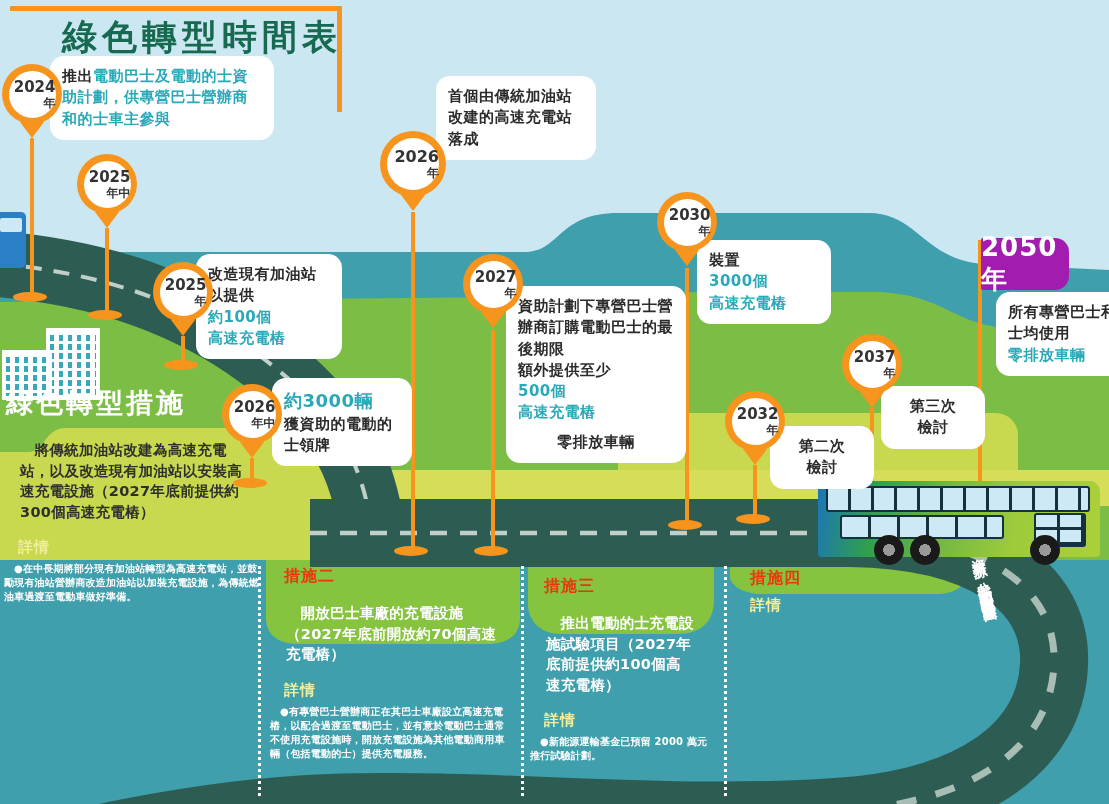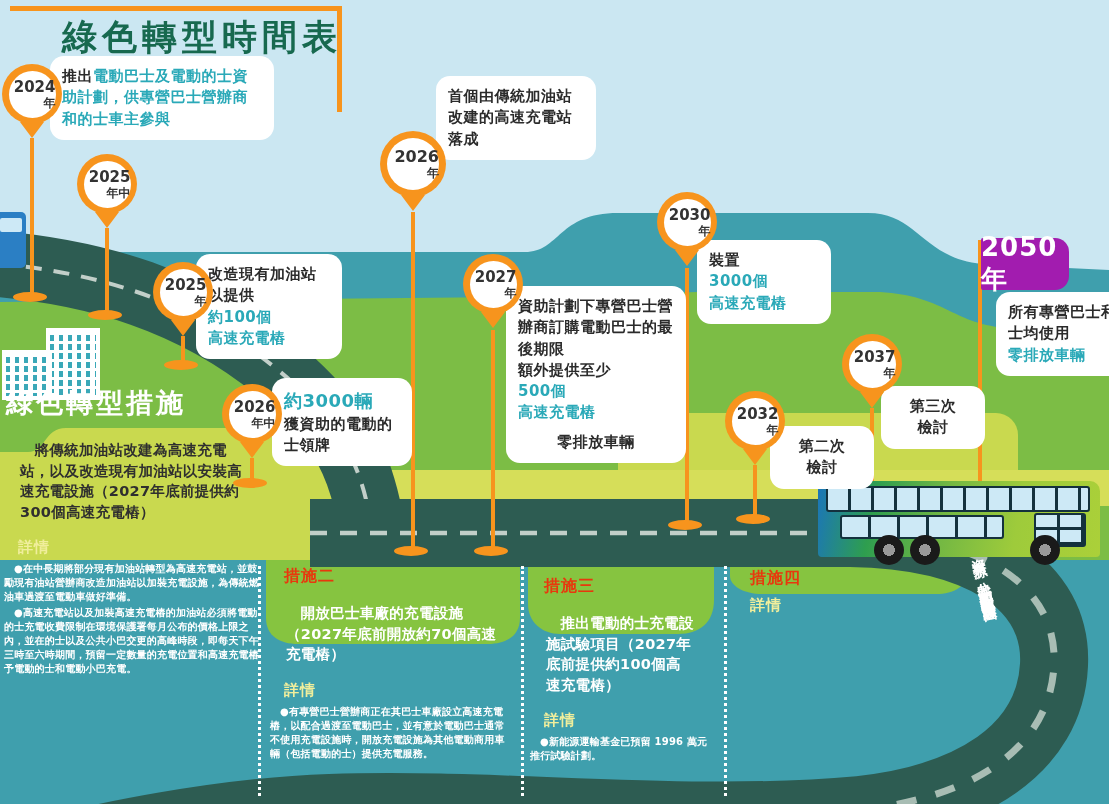--- a/index.html
+++ b/index.html
@@ -274,35 +274,34 @@
   </div>
 
   <div class="flag">2050年</div>
 
   <div class="section-title">綠色轉型措施</div>
 
   <div class="measure" id="m1">
     <p class="m-summary">將傳統加油站改建為高速充電站，以及改造現有加油站以安裝高速充電設施（2027年底前提供約300個高速充電樁）</p>
     <div class="m-label">詳情</div>
     <p class="m-detail">●在中長期將部分現有加油站轉型為高速充電站，並鼓勵現有油站營辦商改造加油站以加裝充電設施，為傳統燃油車過渡至電動車做好準備。</p>
-    <p class="m-detail">●高速充電站以及加裝高速充電樁的加油站必須將電動的士充電收費限制在環境保護署每月公布的價格上限之內，並在的士以及公共小巴交更的高峰時段，即每天下午三時至六時期間，預留一定數量的充電位置和高速充電樁予電動的士和電動小巴充電。</p>
   </div>
 
   <div class="measure" id="m2">
     <div class="m-title">措施二</div>
     <p class="m-summary">開放巴士車廠的充電設施（2027年底前開放約70個高速充電樁）</p>
     <div class="m-label">詳情</div>
     <p class="m-detail">●有專營巴士營辦商正在其巴士車廠設立高速充電樁，以配合過渡至電動巴士，並有意於電動巴士通常不使用充電設施時，開放充電設施為其他電動商用車輛（包括電動的士）提供充電服務。</p>
   </div>
 
   <div class="measure" id="m3">
     <div class="m-title">措施三</div>
     <p class="m-summary">推出電動的士充電設施試驗項目（2027年底前提供約100個高速充電樁）</p>
     <div class="m-label">詳情</div>
-    <p class="m-detail">●新能源運輸基金已預留 1996 萬元推行試驗計劃。</p>
+    <p class="m-detail">●新能源運輸基金已預留 2000 萬元推行試驗計劃。</p>
   </div>
 
   <div class="measure" id="m4">
     <div class="m-title">措施四</div>
     <div class="m-label">詳情</div>
   </div>
 
   <div class="sep" id="sep1"></div>
   <div class="sep" id="sep2"></div>
   <div class="sep" id="sep3"></div>

